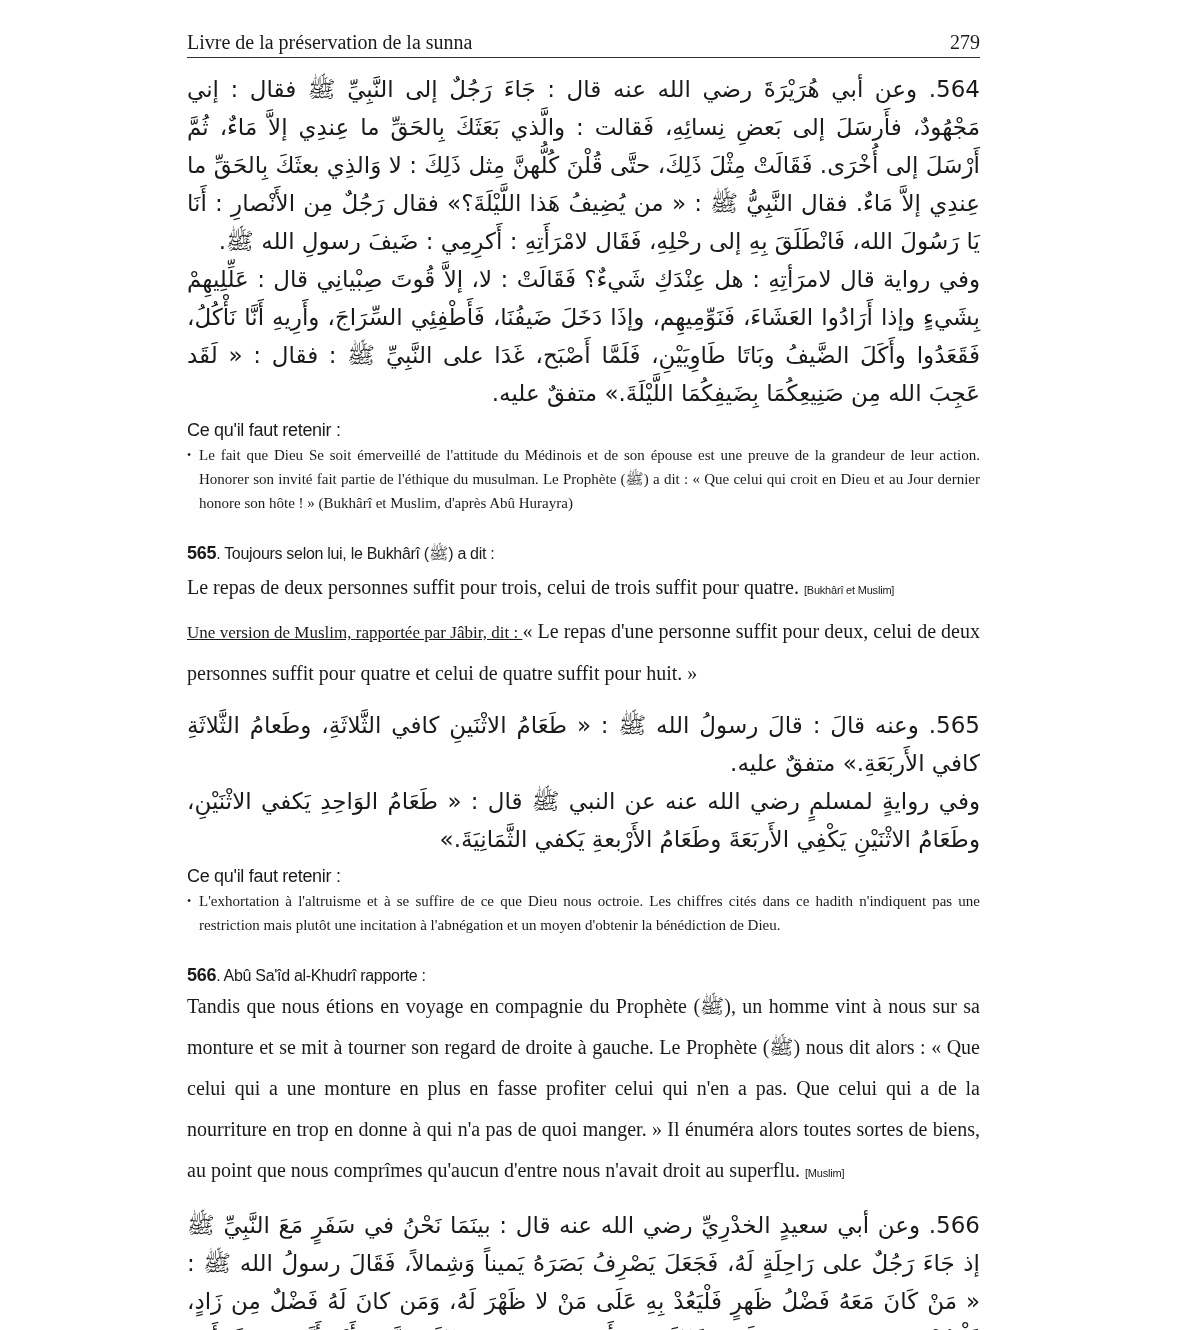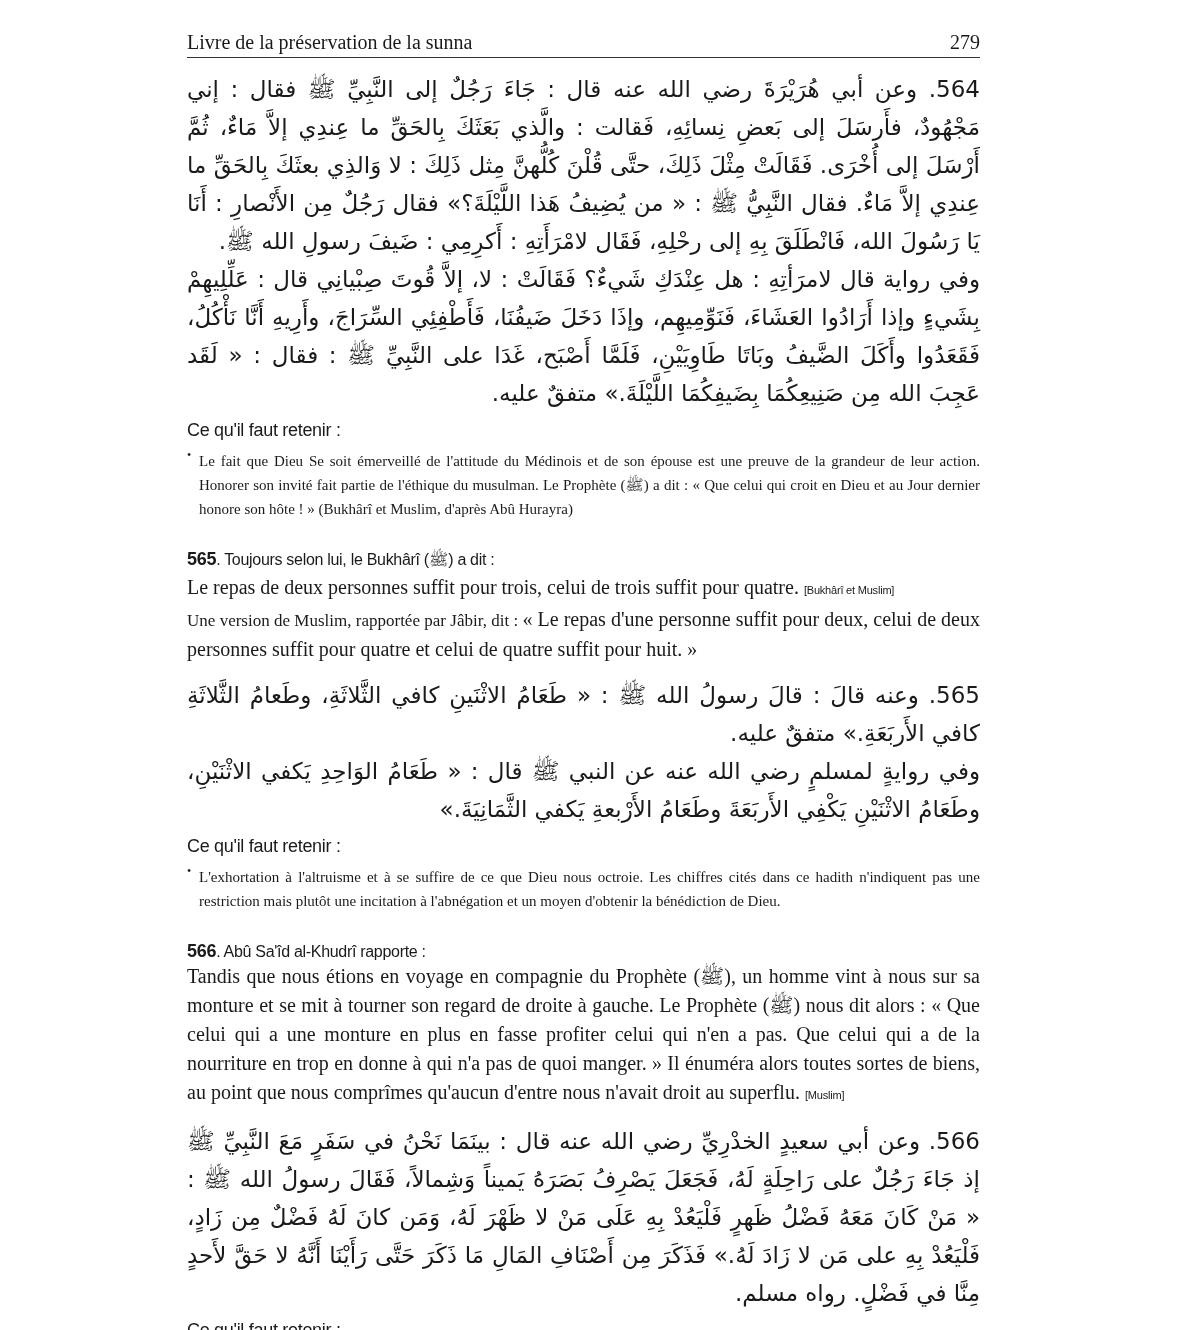--- a/index.html
+++ b/index.html
@@ -6,25 +6,25 @@
     body { width: 1200px; height: 1330px; position: relative; overflow: hidden; color: #1a1a1a; }
     .page { position: absolute; left: 187px; top: 24px; width: 793px; }
     .header { display: flex; justify-content: space-between; align-items: flex-end; height: 30px; border-bottom: 1.5px solid #333; padding-bottom: 3px; }
     .header-title { font-family: "Liberation Serif", serif; font-size: 20px; }
     .page-num { font-family: "Liberation Serif", serif; font-size: 20px; }
     .arabic { direction: rtl; text-align: justify; text-align-last: right; font-family: "DejaVu Sans", sans-serif; font-size: 23px; line-height: 38px; margin: 0; }
     .arabic.first { margin-top: 12px; }
     .retain-label { font-family: "Liberation Sans", sans-serif; font-size: 18px; margin-top: 8px; letter-spacing: -0.3px; }
     .bullet { display: flex; font-family: "Liberation Serif", serif; font-size: 15px; line-height: 24px; margin-top: 2px; }
     .bullet-dot { width: 12px; flex: 0 0 12px; font-size: 12px; }
-    .bullet-text { flex: 1; text-align: justify; margin-top: 6px; }
+    .bullet-text { flex: 1; text-align: justify; }
     .hadith-heading { font-family: "Liberation Sans", sans-serif; font-size: 16px; margin-top: 28px; letter-spacing: -0.3px; }
     .hadith-num { font-weight: bold; font-size: 18px; }
-    .fr-main { font-family: "Liberation Serif", serif; font-size: 20px; line-height: 29px; text-align: justify; }
-    .fr-small { font-size: 17px; }
+    .fr-main { font-family: "Liberation Serif", serif; font-size: 20px; line-height: 41px; text-align: justify; }
+    .fr-small { font-size: 17px; text-decoration: underline; }
     .src { font-family: "Liberation Sans", sans-serif; font-size: 11px; letter-spacing: -0.2px; }
   </style>
 </head>
 <body>
 
 <div class="page">
   <div class="header">
     <span class="header-title">Livre de la préservation de la sunna</span>
     <span class="page-num">279</span>
   </div>

